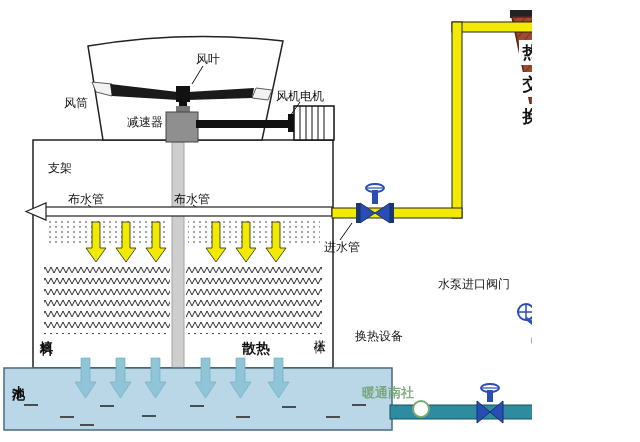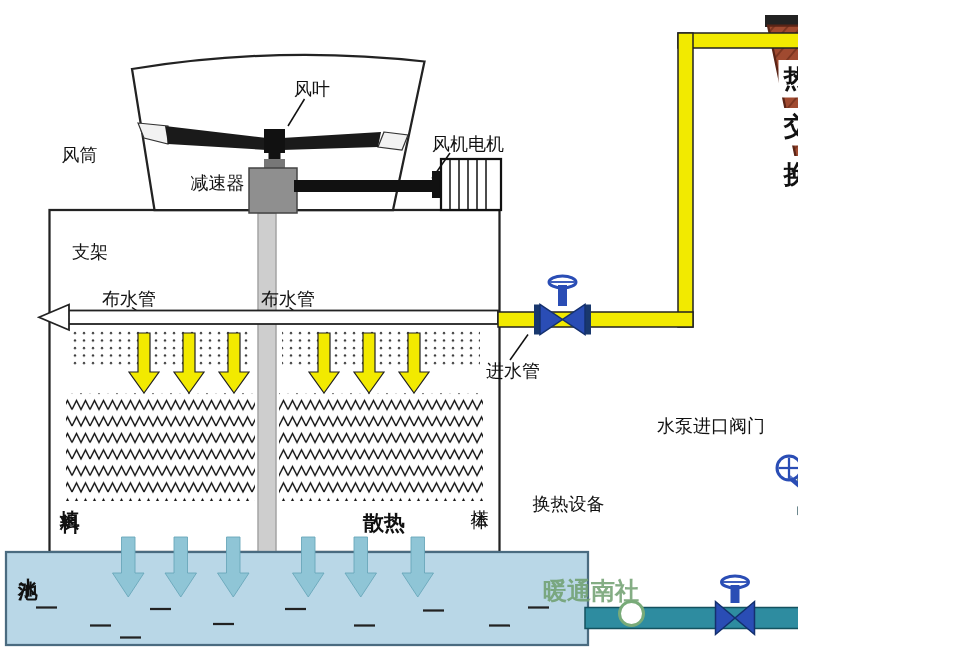--- a/index.html
+++ b/index.html
@@ -6,21 +6,21 @@
   .stage{position:relative;width:532px;height:442px;background:#fff;overflow:hidden;
          font-family:"Liberation Sans",sans-serif;}
   .stage svg{position:absolute;left:0;top:0;}
   .lbl{position:absolute;color:#111;font-size:12px;white-space:nowrap;line-height:1.15;}
   .bold{font-weight:bold;}
   .big{font-size:14px;}
   .vert{writing-mode:vertical-rl;text-orientation:upright;letter-spacing:2px;}
   .hx-chars{position:absolute;left:519px;top:40px;display:flex;flex-direction:column;gap:7px;}
   .hx-chars span{background:#fff;width:24px;text-align:center;font-size:17px;font-weight:bold;
                  padding:1px 0;color:#111;}
-  .wm-green{color:#6f9f6f;font-weight:bold;font-size:16px;opacity:.85;}
+  .wm-green{color:#6f9f6f;font-weight:bold;font-size:13px;opacity:.85;}
   .wm-gray{color:#8f8f8f;font-size:15px;}
   .logo{position:absolute;left:412px;top:400px;width:18px;height:18px;border-radius:50%;
         background:#fff;border:2px solid #79ab79;box-sizing:border-box;}
 </style>
 </head>
 <body>
 
 <div class="stage">
 
 <svg width="640" height="442" viewBox="0 0 640 442">
@@ -184,23 +184,23 @@
     <rect x="390" y="203" width="4" height="20" fill="#19386e"></rect>
     <polygon points="360,203 360,223 375,213" fill="#2a4db5" stroke="#14306e" stroke-width="1"></polygon>
     <polygon points="390,203 390,223 375,213" fill="#2a4db5" stroke="#14306e" stroke-width="1"></polygon>
     <rect x="372" y="190" width="6" height="14" fill="#2a4db5"></rect>
     <ellipse cx="375" cy="188" rx="9" ry="4" fill="none" stroke="#2a4db5" stroke-width="2"></ellipse>
     <line x1="367" y1="188" x2="383" y2="188" stroke="#2a4db5" stroke-width="1.2"></line>
   </g>
 </svg>
 
 <div class="lbl" style="left:196px;top:53px;">风叶</div>
-<div class="lbl" style="left:41px;top:97px;">风筒</div>
+<div class="lbl" style="left:64px;top:97px;">风筒</div>
 <div class="lbl" style="left:127px;top:116px;">减速器</div>
-<div class="lbl" style="left:288px;top:90px;">风机电机</div>
+<div class="lbl" style="left:276px;top:90px;">风机电机</div>
 <div class="lbl" style="left:48px;top:162px;">支架</div>
 <div class="lbl" style="left:68px;top:193px;">布水管</div>
 <div class="lbl" style="left:174px;top:193px;">布水管</div>
 <div class="lbl" style="left:324px;top:241px;">进水管</div>
 <div class="lbl vert bold" style="left:38px;top:330px;font-size:13px;">填料</div>
 <div class="lbl bold big" style="left:242px;top:340px;">散热</div>
 <div class="lbl vert" style="left:312px;top:330px;">塔体</div>
 <div class="lbl vert bold" style="left:10px;top:375px;font-size:13px;">水池</div>
 <div class="lbl" style="left:355px;top:330px;">换热设备</div>
 <div class="lbl" style="left:438px;top:278px;">水泵进口阀门</div>

